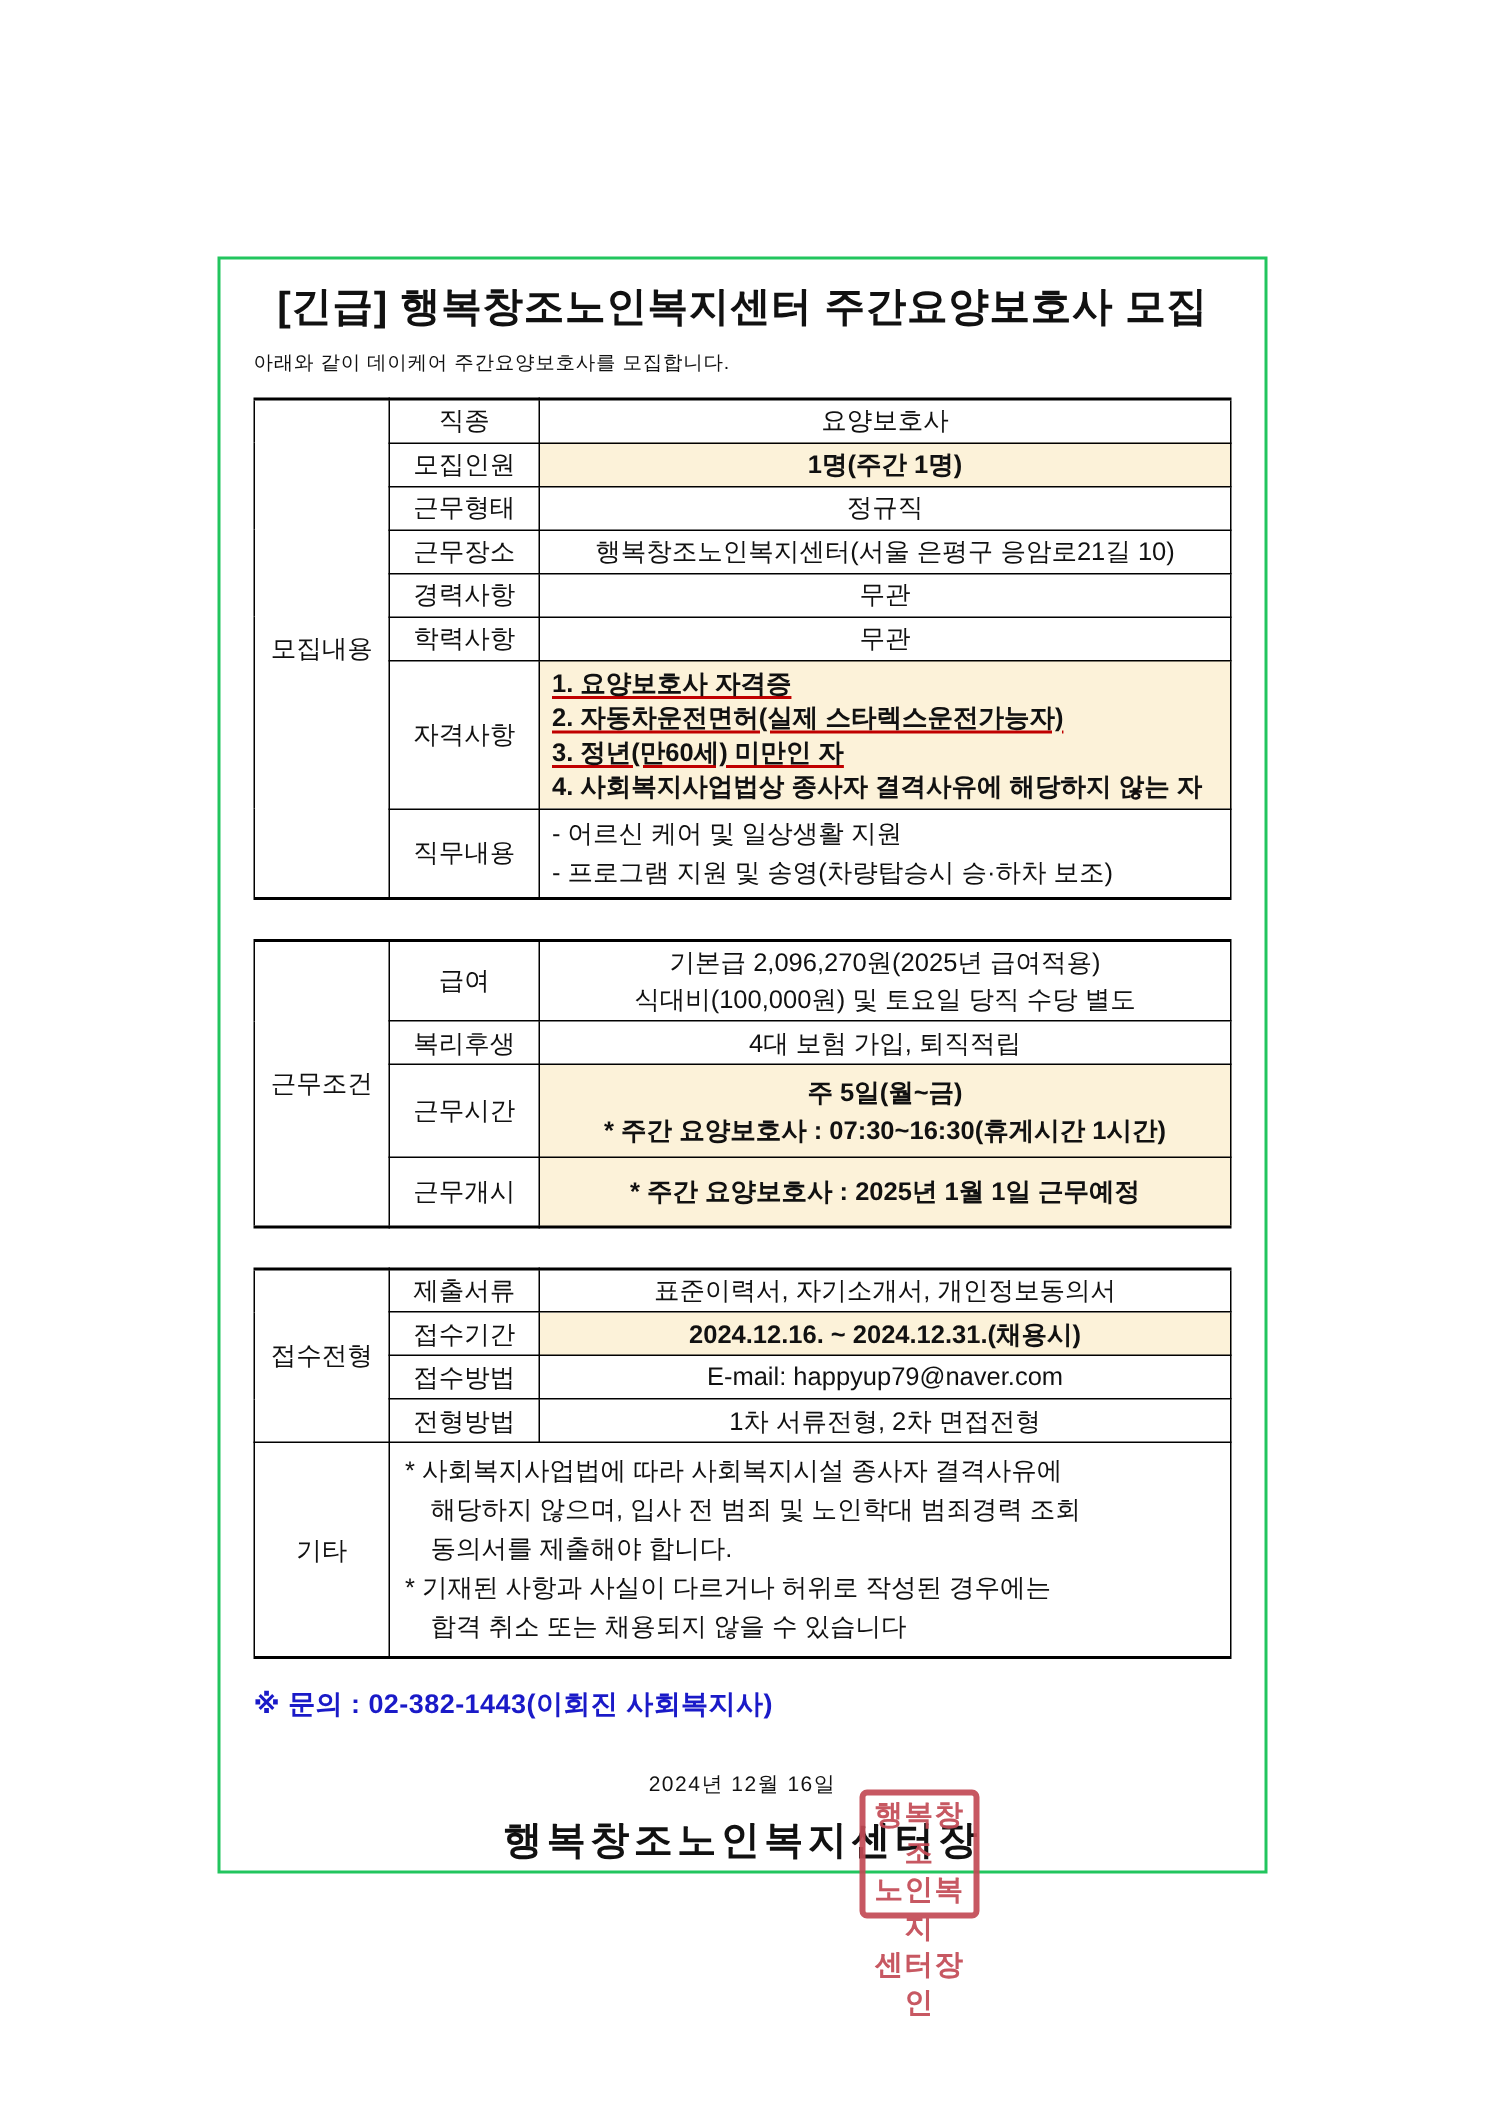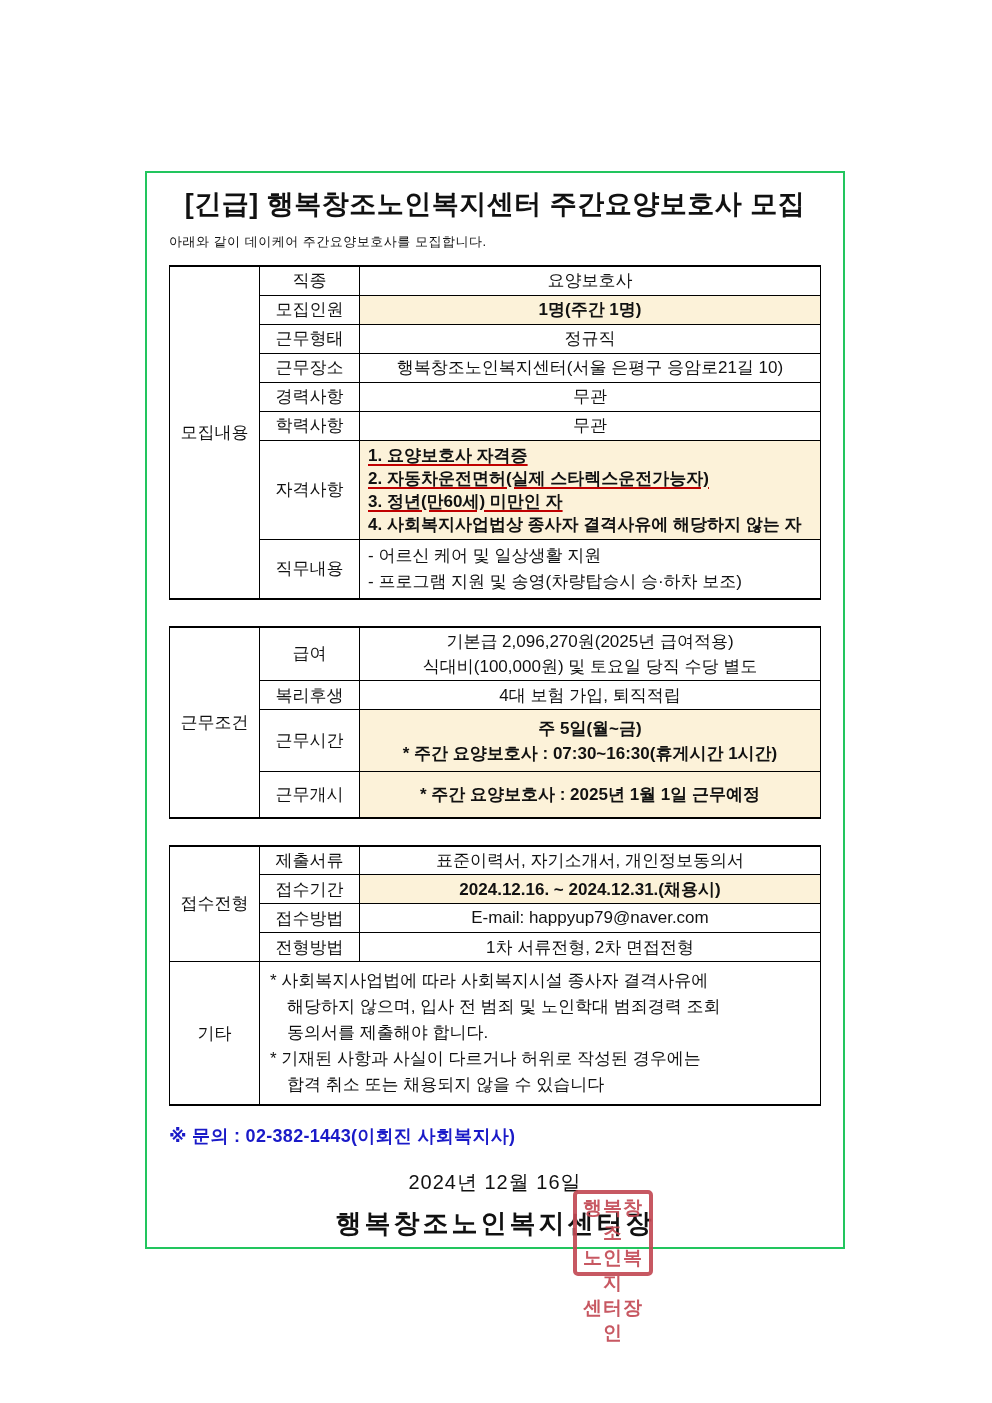--- a/index.html
+++ b/index.html
@@ -36,21 +36,21 @@
 
   .qual-line { line-height:23px; text-align:left; font-weight:bold; white-space:nowrap; }
   .u-red { text-decoration:underline; text-decoration-color:#C00000; text-decoration-thickness:2px; text-underline-offset:3px; }
   .duty-line { line-height:26px; text-align:left; }
   .two-line { line-height:25px; }
   .etc-line { line-height:26px; text-align:left; }
   .etc-cont { padding-left:17px; }
 
   .notes { margin-top:14px; color:#1A1AC8; font-weight:bold; font-size:18px; letter-spacing:0.3px; }
   .note-line { line-height:33px; }
-  .date { text-align:center; font-size:20px; margin-top:16px; letter-spacing:1px; }
+  .date { text-align:center; font-size:14px; margin-top:28px; letter-spacing:1px; }
   .sign-row { position:relative; text-align:center; margin-top:10px; font-size:26px; font-weight:bold; letter-spacing:3px; }
   .stamp {
     position:absolute; left:404px; top:-16px; width:80px; height:86px;
     border:4px solid #C34A55; border-radius:5px; color:#C34A55;
     font-weight:bold; font-size:19px; line-height:25px; text-align:center;
     padding-top:1px; letter-spacing:1px; background:transparent; opacity:0.92;
   }
 </style>
 </head>
 <body>

